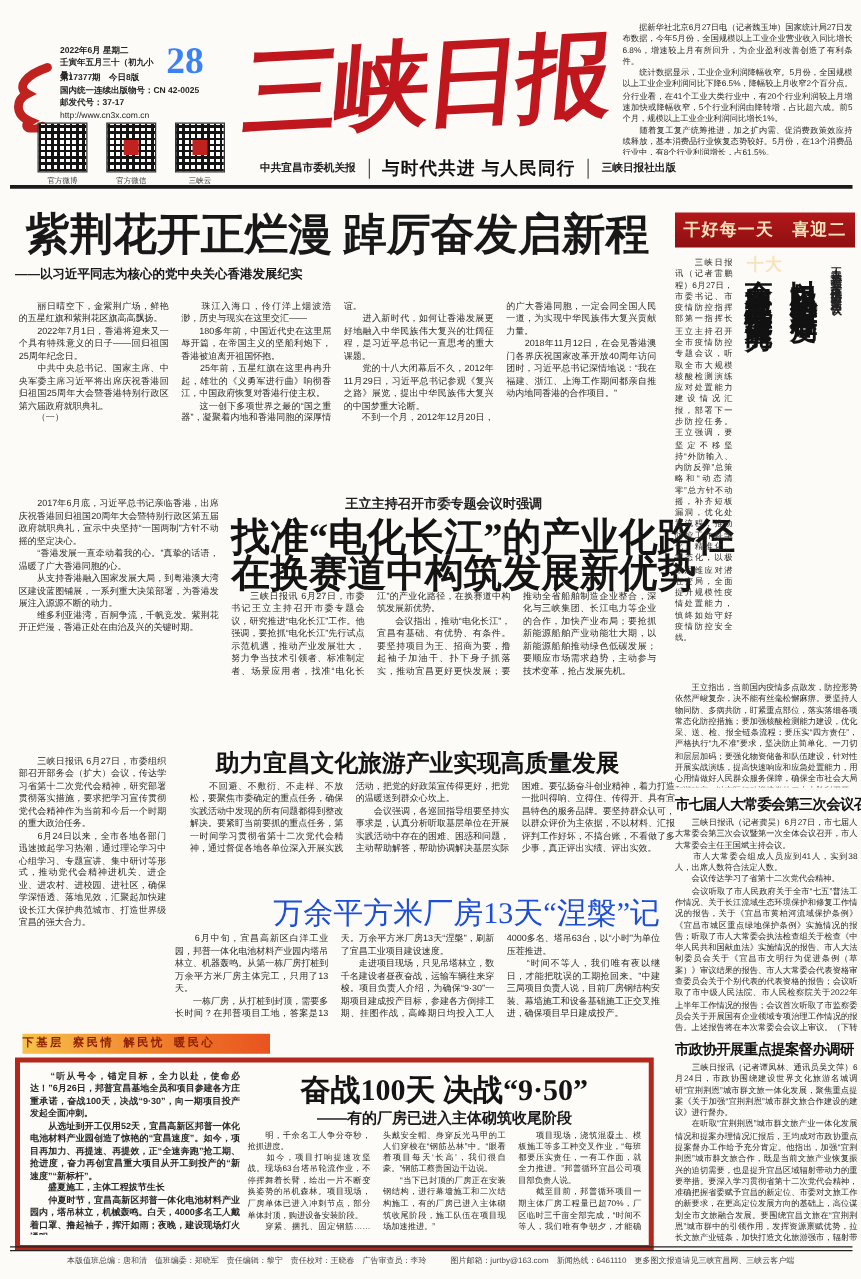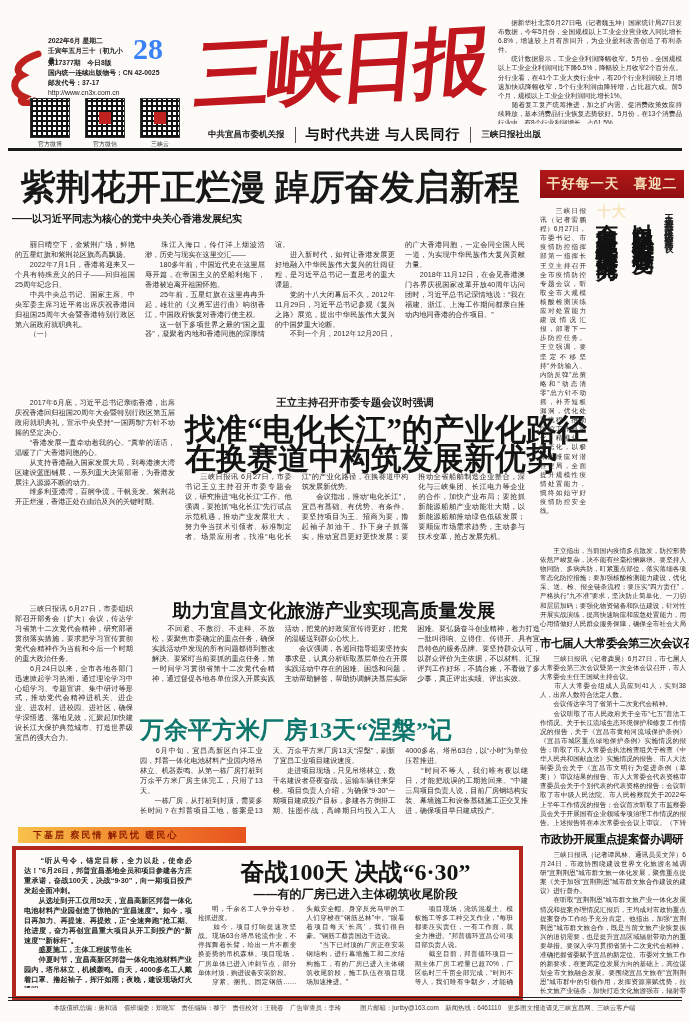--- a/index.html
+++ b/index.html
@@ -29,38 +29,38 @@
   .subbar .bar{width:1px;height:16px;background:#555;}
   .thick-rule{height:3px;background:#1b1b1b;}
 
   
   .h-main{font-family:"Liberation Serif",serif;font-weight:900;font-size:35px;letter-spacing:0;
           text-align:center;color:#181818;white-space:nowrap;}
   .h-sub{font-weight:800;font-size:10px;color:#181818;}
   .kicker{font-size:10.5px;font-weight:bold;text-align:center;color:#222;}
   .h2l{font-family:"Liberation Serif",serif;font-weight:900;font-size:31px;text-align:center;color:#141414;white-space:nowrap;}
   .h-mid{font-family:"Liberation Serif",serif;font-weight:900;font-size:19px;text-align:center;color:#141414;white-space:nowrap;}
-  .h-nie{font-family:"Liberation Serif",serif;font-weight:700;font-size:24px;text-align:left;color:#0f766e;white-space:nowrap;}
+  .h-nie{font-family:"Liberation Serif",serif;font-weight:400;font-size:24px;text-align:right;color:#1d4ed8;white-space:nowrap;}
 
   .cols4{columns:4;column-gap:10px;}
   .cols3{columns:3;column-gap:10px;}
 
   
   .rail-banner{background:linear-gradient(180deg,#b3181a,#8f0f12);color:#f7e3bb;font-weight:800;
                font-size:13.5px;text-align:center;line-height:28px;letter-spacing:1px;}
   .vrow{display:flex;flex-direction:row;gap:3px;}
   .vcol{writing-mode:vertical-rl;text-orientation:upright;font-family:"Liberation Serif",serif;}
   .vhead{font-size:22px;font-weight:900;letter-spacing:3px;color:#121212;width:33px;}
   .vkick{font-size:9px;font-weight:bold;letter-spacing:2px;color:#222;width:14px;}
   .rail-h{font-weight:900;font-size:11.5px;letter-spacing:-0.5px;color:#111;white-space:nowrap;
           font-family:"Liberation Serif",serif;}
 
   
   .banner-strip{background:linear-gradient(90deg,#f8c24a,#ef7a2a 60%,#e8531f);color:#8d1d00;
-                font-size:9px;font-weight:800;line-height:16px;padding:0 15px;letter-spacing:2px;}
+                font-size:9px;font-weight:800;line-height:16px;padding:0 0;letter-spacing:2px;font-family:Liberation Mono, monospace;}
   .redbox{border:4px solid #b3271d;background:#fdfcf9;}
   .rb-title{font-family:"Liberation Serif",serif;font-weight:900;font-size:24px;text-align:center;color:#141414;white-space:nowrap;}
   .rb-sub{font-weight:800;font-size:12px;text-align:center;color:#1a1a1a;}
   .footer-rule{border-top:1px solid #222;border-bottom:1px solid #222;height:2px;}
   .footer{font-size:6.4px;color:#444;text-align:center;white-space:nowrap;}
   .tr-title{font-family:"Liberation Serif",serif;font-weight:900;font-size:14px;color:#111;white-space:nowrap;}
 </style>
 </head>
 <body>
 
@@ -158,21 +158,21 @@
 　　走进项目现场，只见吊塔林立，数千名建设者昼夜奋战，运输车辆往来穿梭。项目负责人介绍，为确保“9·30”一期项目建成投产目标，参建各方倒排工期、挂图作战，高峰期日均投入工人4000多名、塔吊63台，以“小时”为单位压茬推进。
 　　“时间不等人，我们唯有夜以继日，才能把耽误的工期抢回来。”中建三局项目负责人说，目前厂房钢结构安装、幕墙施工和设备基础施工正交叉推进，确保项目早日建成投产。</div>
 
   <div class="abs banner-strip" style="left:18px;top:827px;width:198px;">下基层 察民情 解民忧 暖民心</div>
 
   <div class="abs redbox" style="left:12px;top:846px;width:503px;height:146px;">
     <div class="abs just body-sm" style="left:8px;top:6px;width:168px;height:132px;font-weight:bold;">　　“听从号令，锚定目标，全力以赴，使命必达！”6月26日，邦普宜昌基地全员和项目参建各方庄重承诺，奋战100天，决战“9·30”，向一期项目投产发起全面冲刺。
 　　从选址到开工仅用52天，宜昌高新区邦普一体化电池材料产业园创造了惊艳的“宜昌速度”。如今，项目再加力、再提速、再提效，正“全速奔跑”抢工期、抢进度，奋力再创宜昌重大项目从开工到投产的“新速度”“新标杆”。
 　　盛夏施工，主体工程拔节生长
 　　仲夏时节，宜昌高新区邦普一体化电池材料产业园内，塔吊林立，机械轰鸣。白天，4000多名工人戴着口罩、撸起袖子，挥汗如雨；夜晚，建设现场灯火通明。</div>
-    <div class="abs rb-title" style="left:182px;top:6px;width:315px;">奋战100天 决战“6·30”</div>
+    <div class="abs rb-title" style="left:182px;top:6px;width:315px;">奋战100天 决战“9·50”</div>
     <div class="abs rb-sub" style="left:182px;top:36px;width:315px;">——有的厂房已进入主体砌筑收尾阶段</div>
     <div class="abs cols3 just body-xs" style="left:182px;top:54px;width:315px;height:84px;">　　明，千余名工人争分夺秒，抢抓进度。
 　　如今，项目打响提速攻坚战。现场63台塔吊轮流作业，不停挥舞着长臂，绘出一片不断变换姿势的吊机森林。项目现场，厂房单体已进入冲刺节点，部分单体封顶，购进设备安装阶段。
 　　穿紧、捆扎、固定钢筋……头戴安全帽、身穿反光马甲的工人们穿梭在“钢筋丛林”中。“眼看着项目每天‘长高’，我们很自豪。”钢筋工蔡贵国边干边说。
 　　“当下已封顶的厂房正在安装钢结构，进行幕墙施工和二次结构施工，有的厂房已进入主体砌筑收尾阶段，施工队伍在项目现场加速推进。”
 　　项目现场，浇筑混凝土、模板施工等多工种交叉作业，“每班都要压实责任，一有工作面，就全力推进。”邦普循环宜昌公司项目部负责人说。
 　　截至目前，邦普循环项目一期主体厂房工程量已超70%，厂区临时三千亩全部完成，“时间不等人，我们唯有争朝夕，才能确保项目建设如期推进，早日投产达效。”
 　　精益求精，筑牢质量安全底线。“钢筋验收合格，钢筋数量合格……”日前，项目1-2区施工与质量监督检测机构、施工单位、设计单位、监理单位等一起实地勘探，对171号厂房14米压力机平台的钢筋混凝土进行了验收。（下转第三版）</div>
   </div>
 

